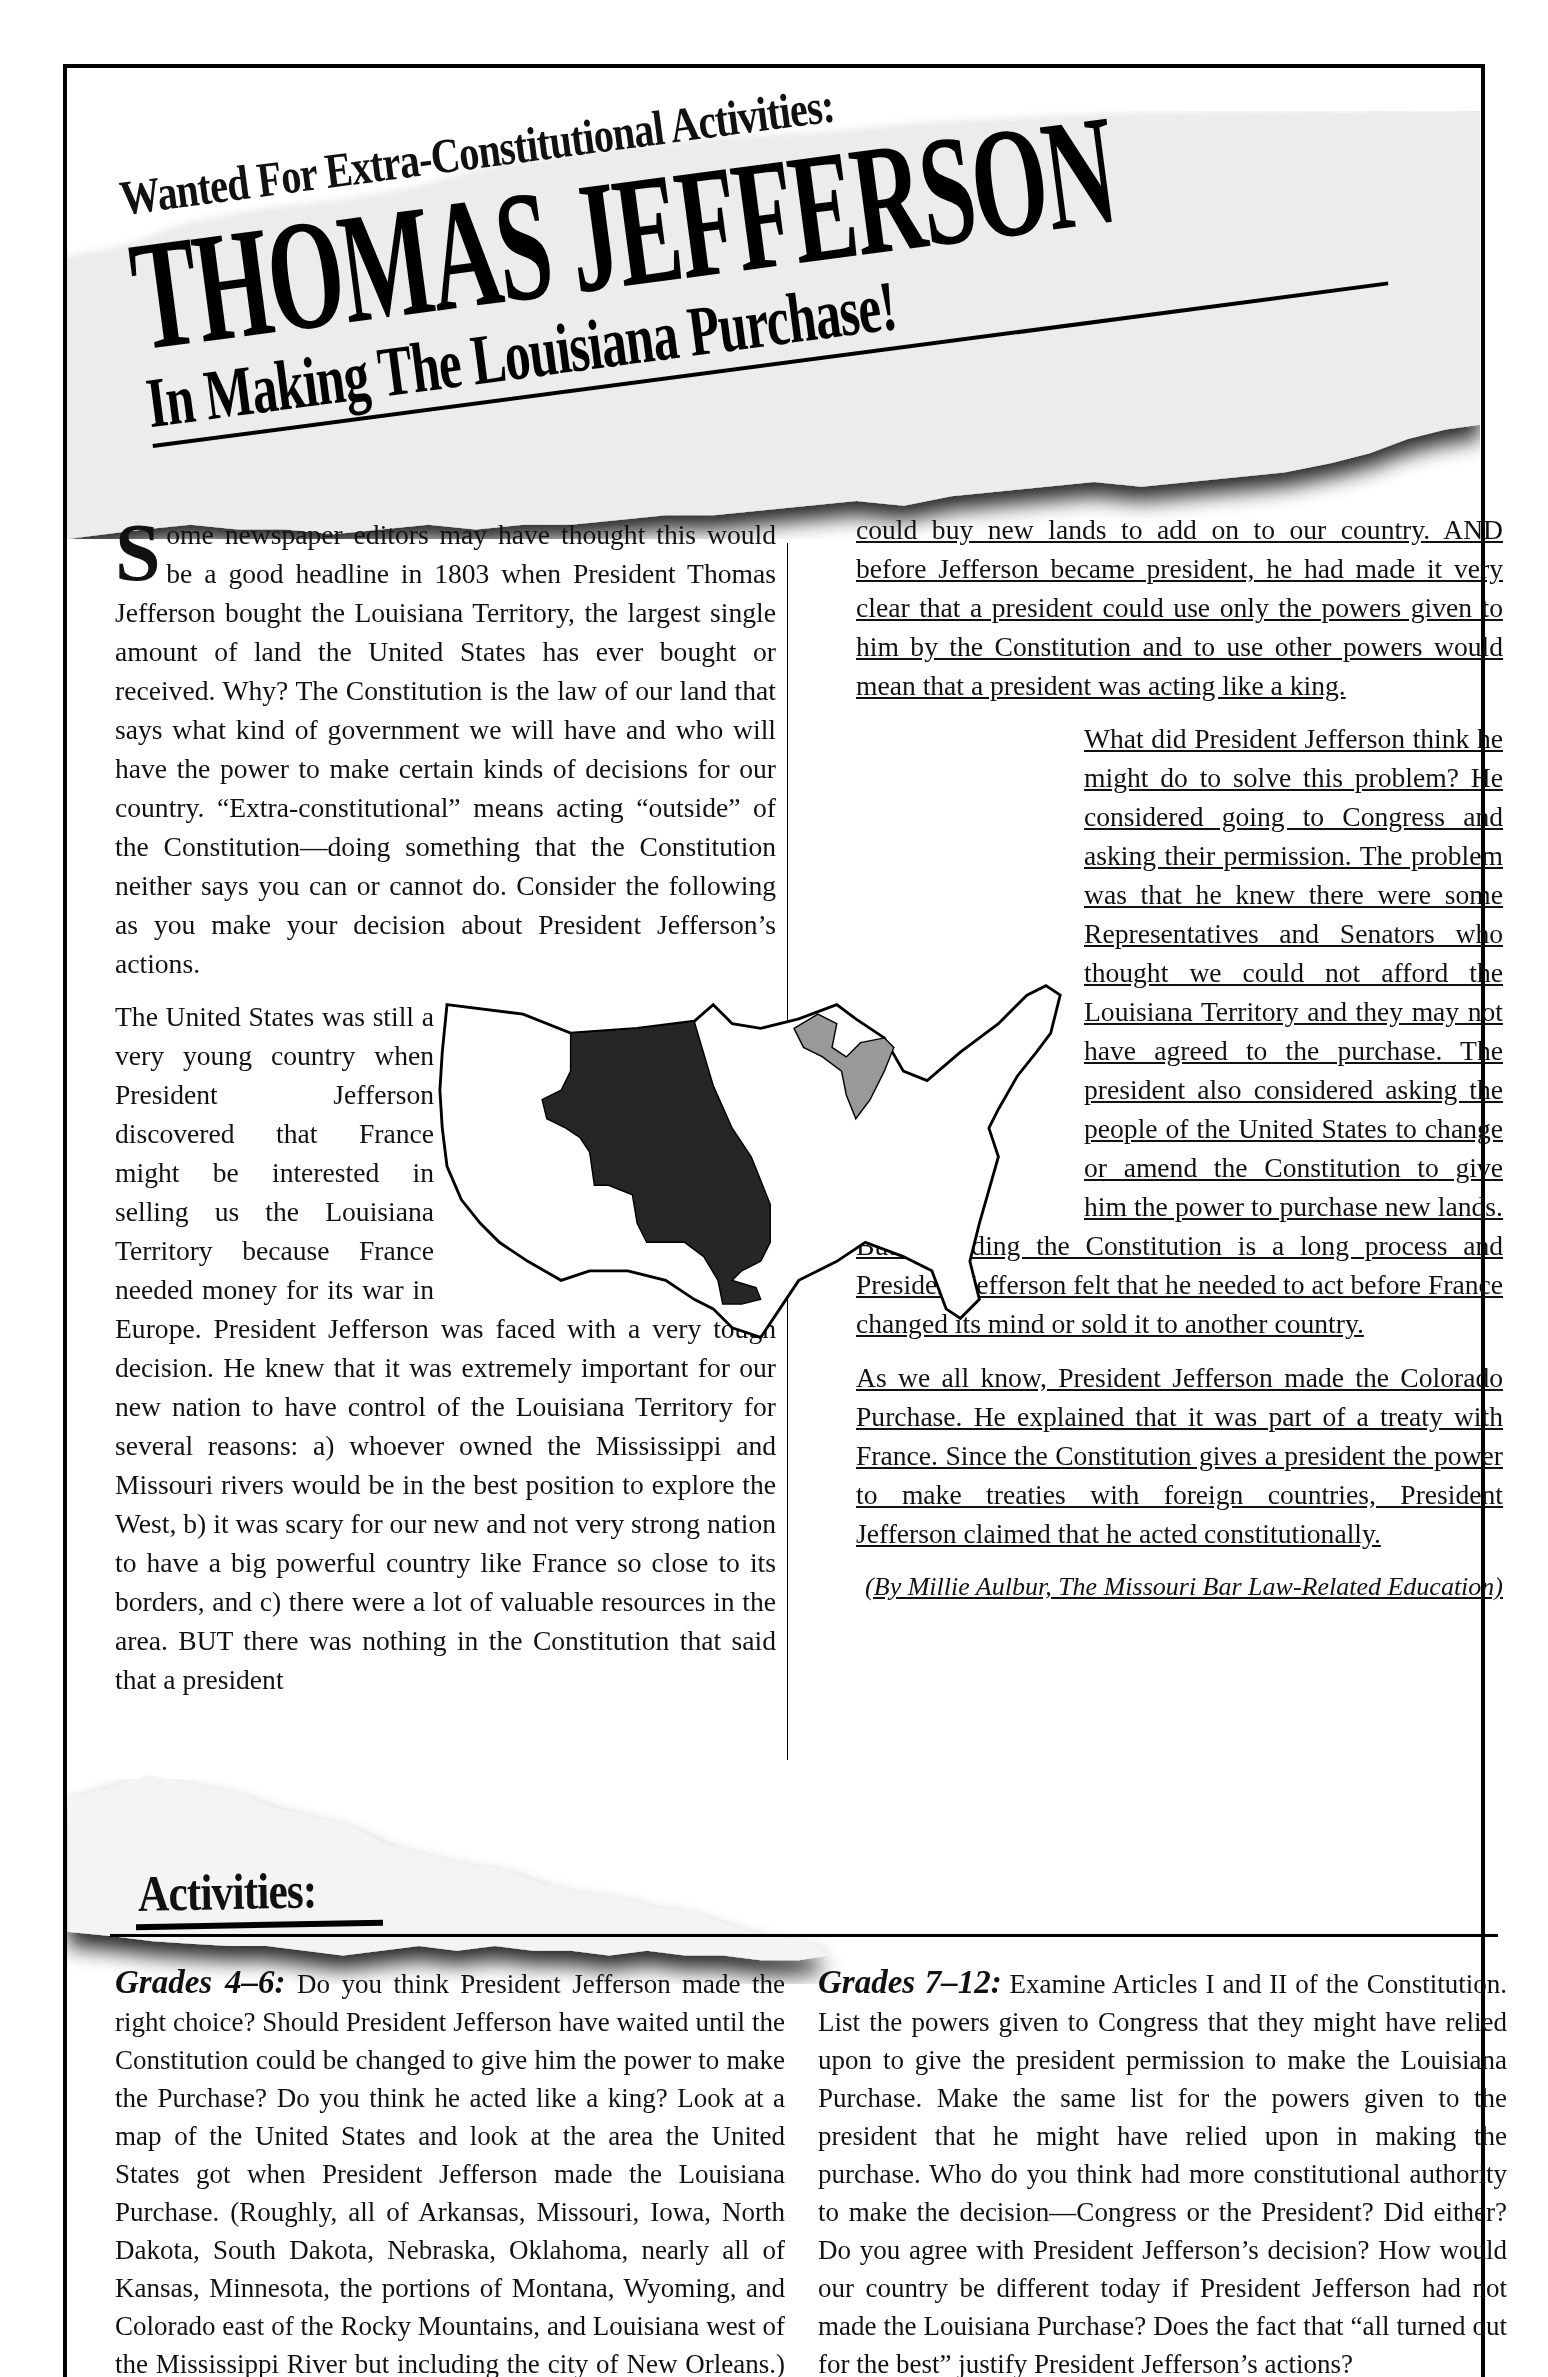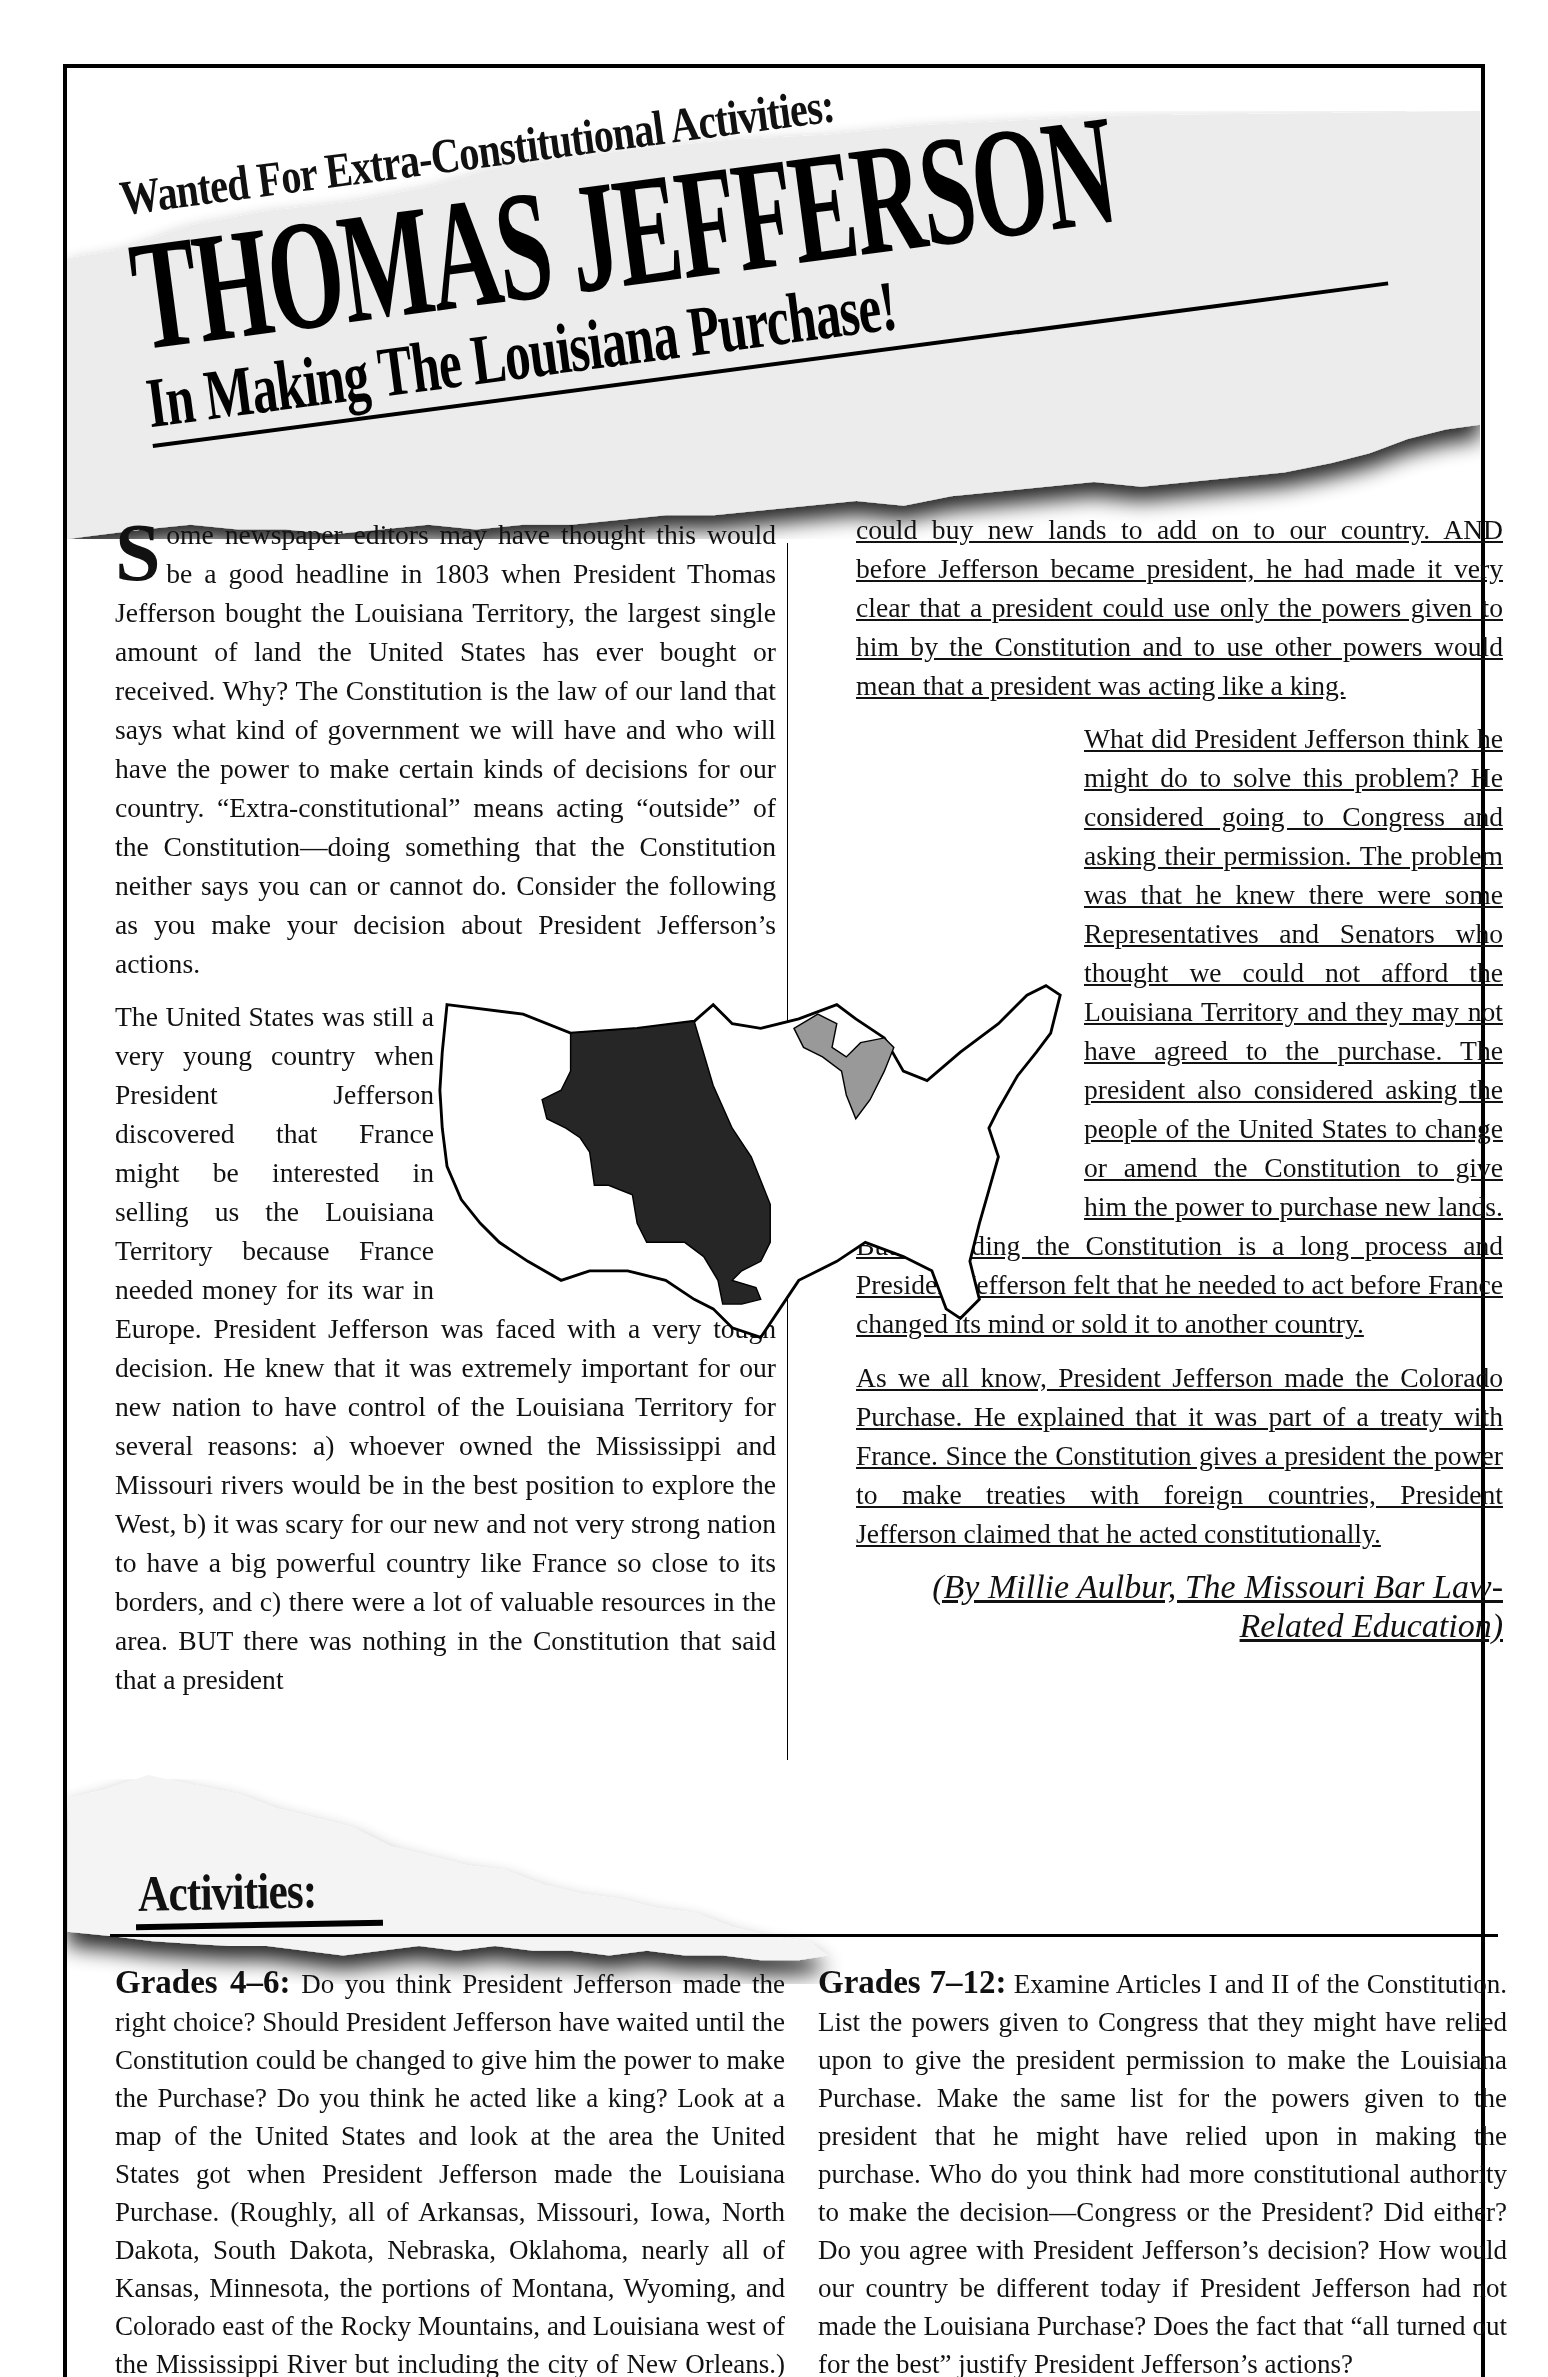--- a/index.html
+++ b/index.html
@@ -13,33 +13,33 @@
   .h-sub { font-family:"Liberation Serif", serif; font-weight:bold; font-size:71px; line-height:71px; letter-spacing:-1.4px; transform:scaleX(0.72); transform-origin:left; white-space:nowrap; color:#000; }
   .h-rule { height:3.8px; background:#000; width:1246px; margin-top:4.8px; }
 
   .body-text { font-family:"Liberation Serif", serif; font-size:27.6px; line-height:39px; text-align:justify; color:#111; }
   .col { position:absolute; }
   .col-left { left:48px; top:447px; width:704px; }
   .col-right { left:789px; top:442px; width:647px;text-decoration:underline; }
   .col-divider { position:absolute; left:720px; top:475px; width:1.4px; height:1217px; background:#000; }
   .para { margin:0 0 14.3px 0; }
   .dropcap { float:left; font-size:82px; line-height:67px; margin:3.8px 5.7px 0 0; font-weight:bold; }
-  .attribution { font-style:italic; font-size:34px; text-align:right; margin-top:9.5px; }
+  .attribution { font-style:italic; font-size:26px; text-align:right; margin-top:9.5px; }
 
   .map { position:absolute; left:361px; top:908px; width:694px; height:371px; }
   .mapwrap-left { float:right; width:342px; height:304px; }
 
   .activities-banner { position:absolute; left:0; top:1688px; width:856px; height:228px; }
   .activities-title { position:absolute; left:71px; top:1797px; font-weight:bold; font-size:51px; letter-spacing:-1px; transform:scaleX(0.85) rotate(-1deg); transform-origin:left; }
   .activities-underline { position:absolute; left:69px; top:1854px; width:247px; height:5.7px; background:#000; transform:rotate(-1deg); }
   .act-rule { position:absolute; left:43px; top:1866px; width:1388px; height:2.9px; background:#000; }
   .act-col { position:absolute; top:1895px; width:670px; font-size:27px; line-height:38px; text-align:justify; }
   .act-left { left:48px; }
   .act-right { left:751px; width:689px; }
-  .grade-label { font-weight:bold; font-size:33px; }
+  .grade-label { font-style:italic; font-weight:bold; font-size:33px; }
 </style>
 </head>
 <body>
 
 <div class="frame">
 
   <div class="banner">
     <svg width="1413" height="428" viewBox="0 0 2972 900">
       <defs>
         <filter id="shadow" x="-5%" y="-5%" width="110%" height="130%">

